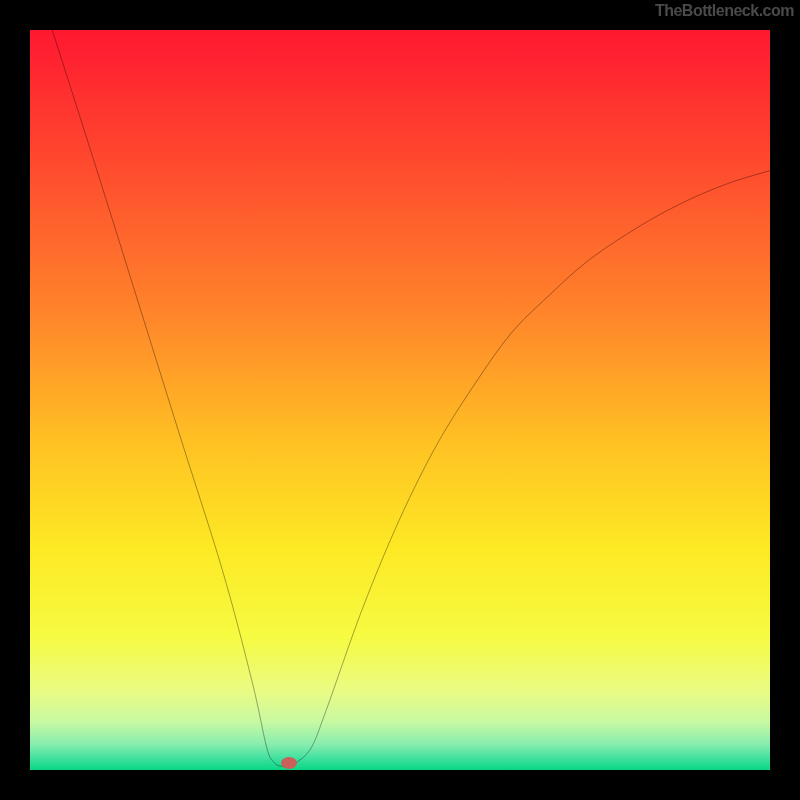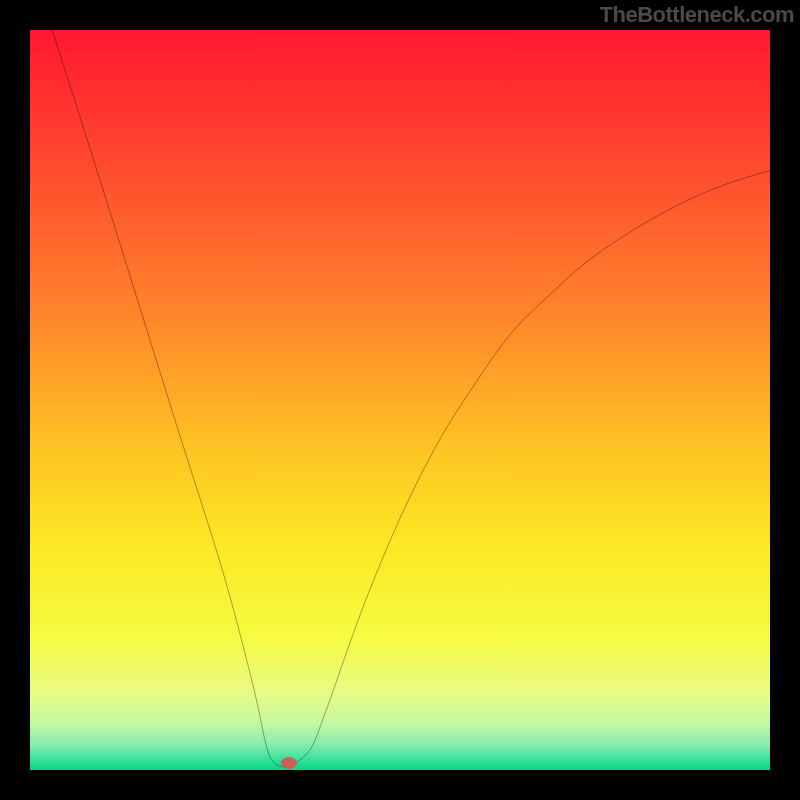--- a/index.html
+++ b/index.html
@@ -15,21 +15,21 @@
     position: relative;
     width: 800px;
     height: 800px;
     background: #000;
   }
   .attribution {
     position: absolute;
     top: 2px;
     right: 6px;
     color: #4a4a4a;
-    font-size: 22px;
+    font-size: 16px;
     font-weight: bold;
     letter-spacing: -0.5px;
     z-index: 10;
   }
   .plot-area {
     position: absolute;
     left: 30px;
     top: 30px;
     width: 740px;
     height: 740px;

